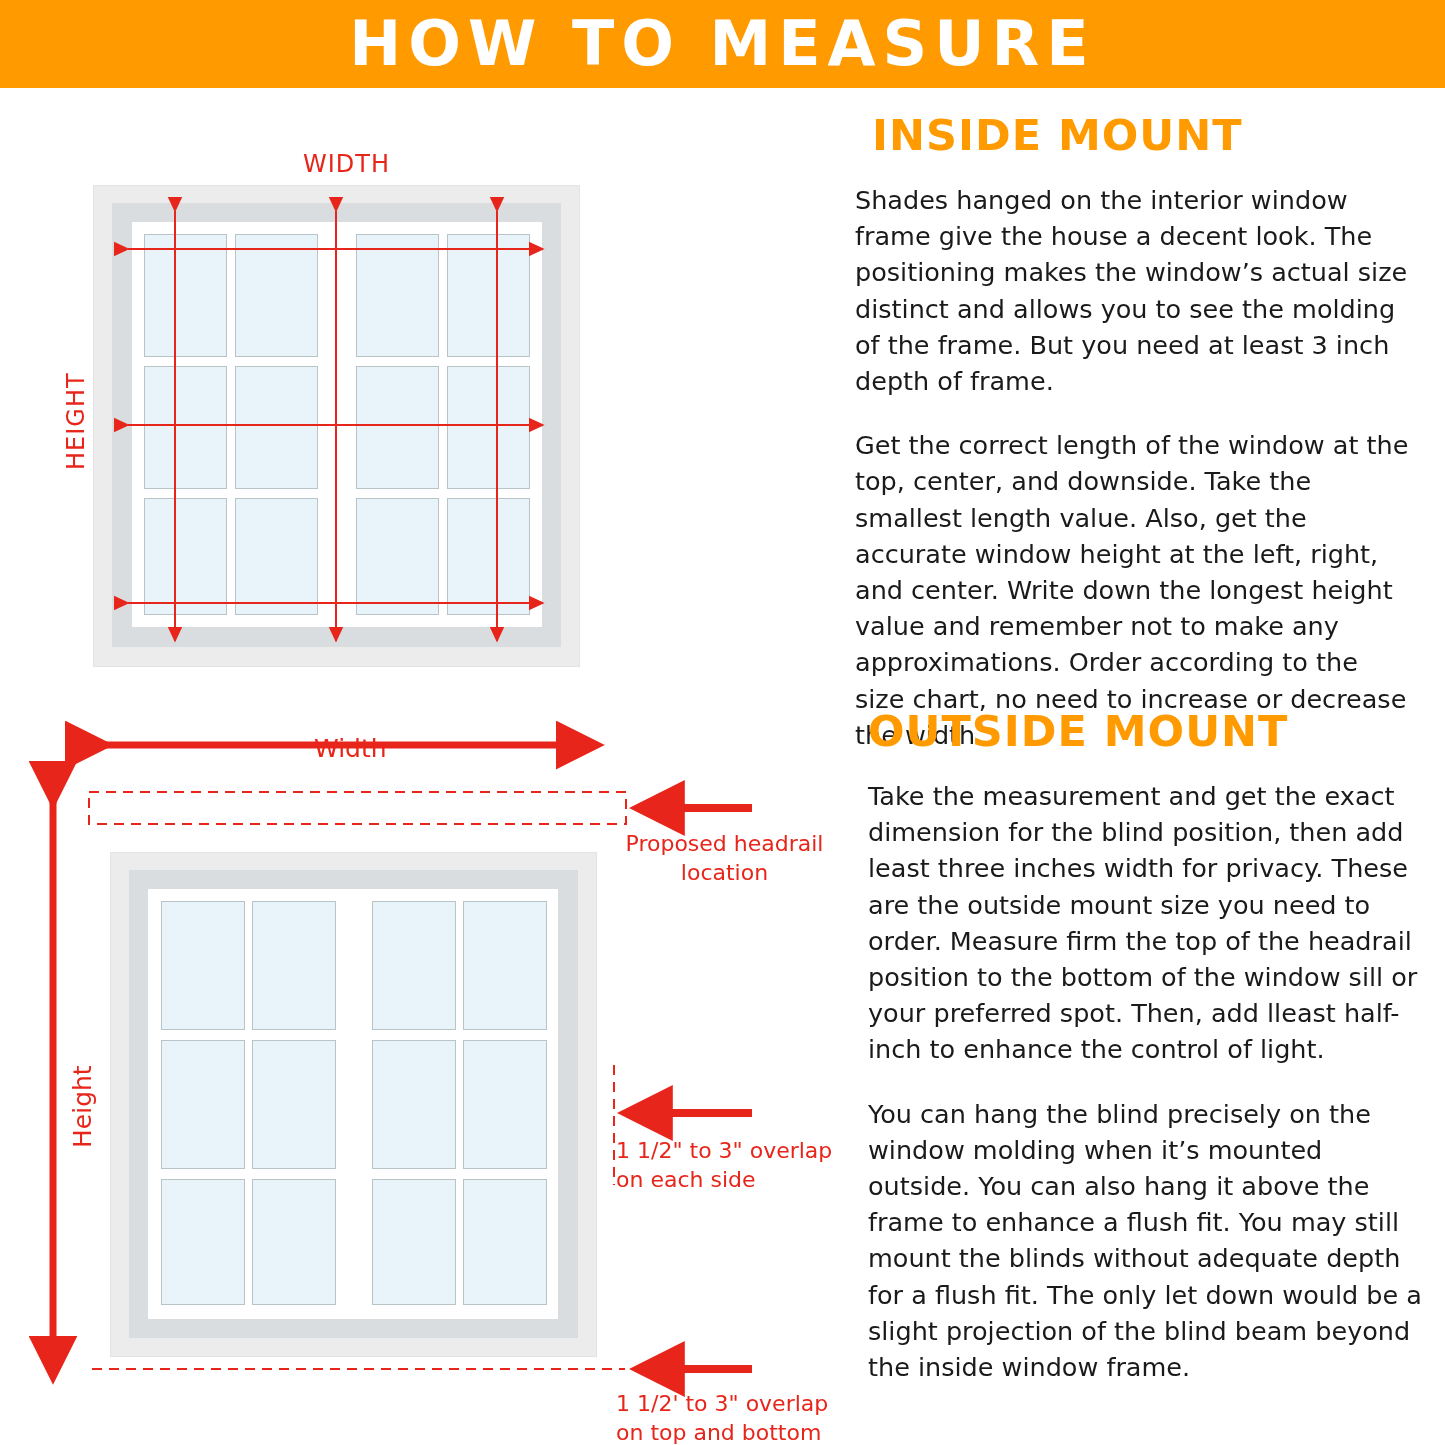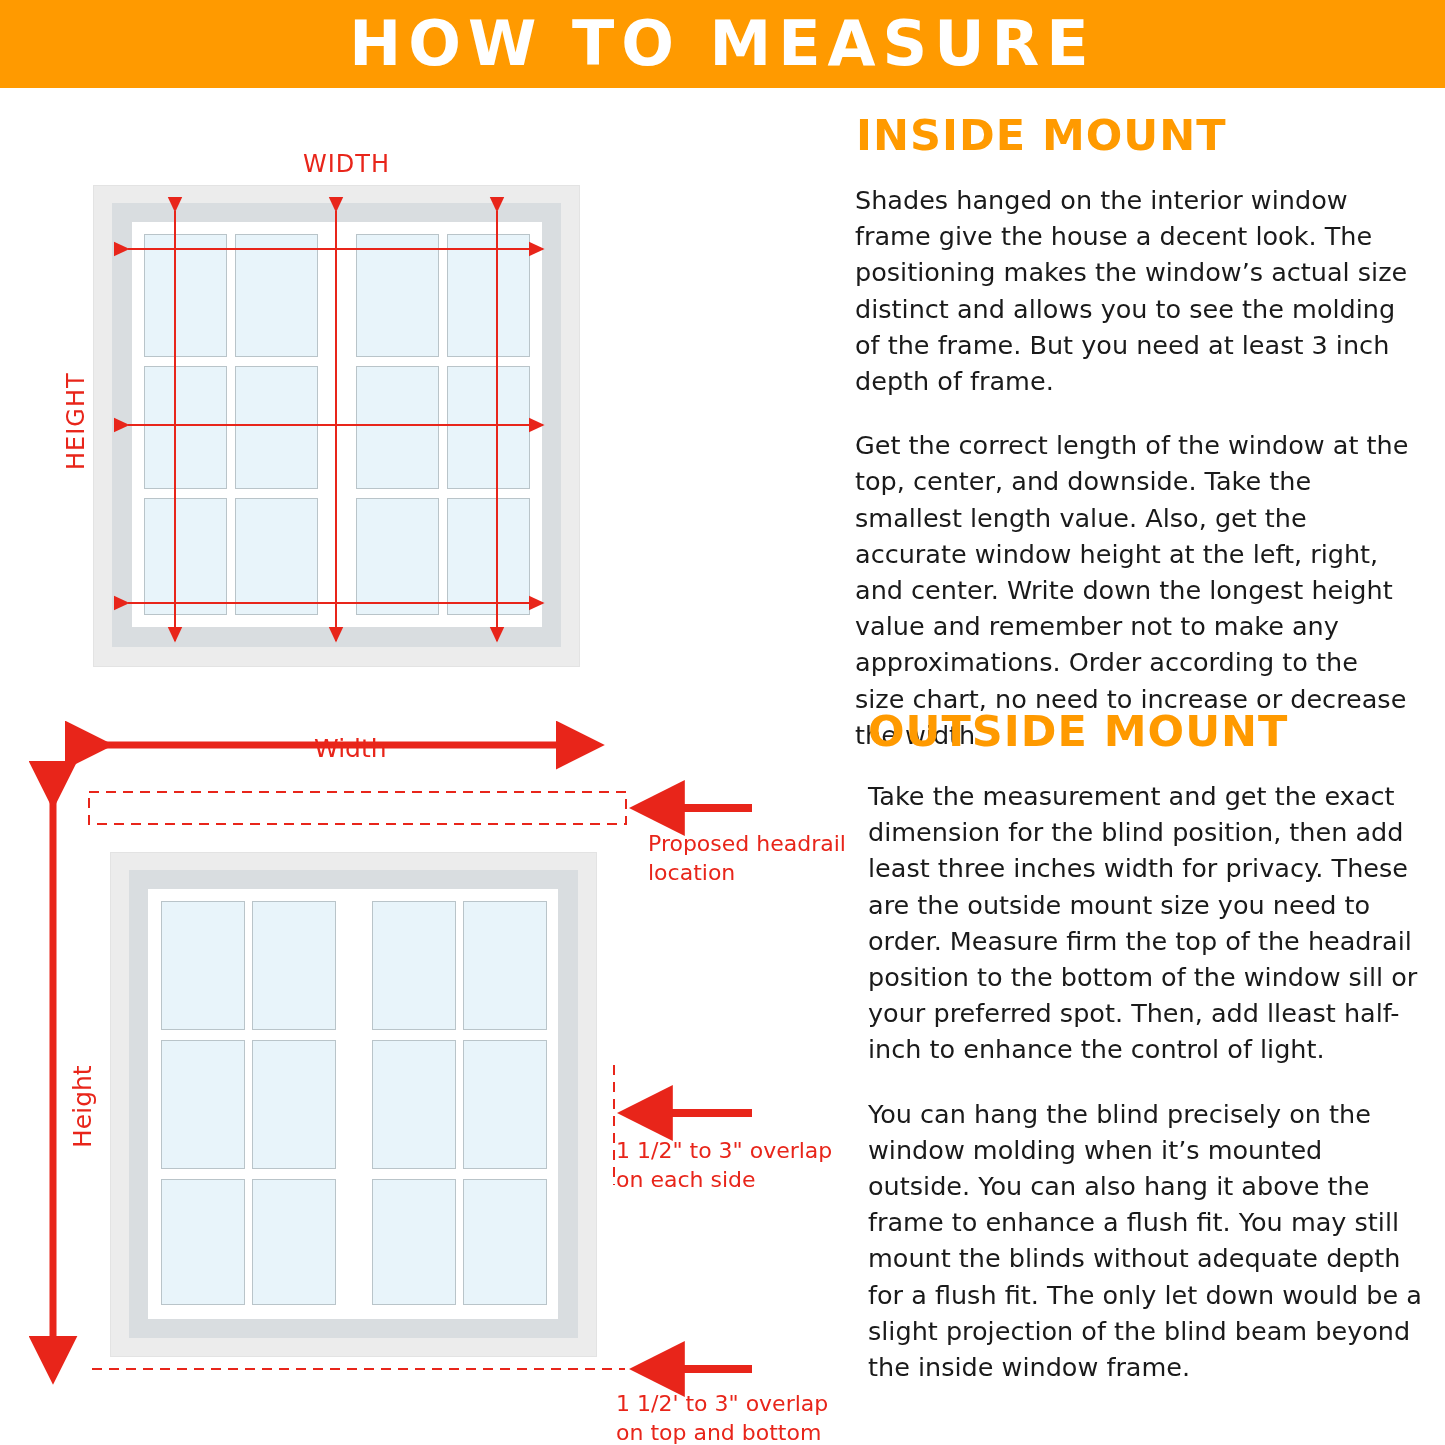--- a/index.html
+++ b/index.html
@@ -44,21 +44,21 @@
     width: 560px;
   }
   .section-heading {
     color: #FF9A00;
     font-size: 43px;
     font-weight: bold;
     letter-spacing: 1px;
     margin: 0 0 22px 0;
     font-family: "DejaVu Sans", sans-serif;
   }
-  .heading-inside { margin-left: 1px; }
+  .heading-inside { margin-left: 17px; }
   .body-p {
     color: #1a1a1a;
     font-size: 25.5px;
     line-height: 1.42;
     margin: 0 0 28px 0;
     font-family: "DejaVu Sans", sans-serif;
     text-align: left;
   }
   .body-p:last-child { margin-bottom: 0; }
 
@@ -165,21 +165,21 @@
     <div class="pane" style="left:463px; top:1040px; width:84px; height:129px;"></div>
 
     <div class="pane" style="left:161px; top:1179px; width:84px; height:126px;"></div>
     <div class="pane" style="left:252px; top:1179px; width:84px; height:126px;"></div>
     <div class="pane" style="left:372px; top:1179px; width:84px; height:126px;"></div>
     <div class="pane" style="left:463px; top:1179px; width:84px; height:126px;"></div>
 
     <div class="lbl" style="left:314px; top:734px; font-size:25px;">Width</div>
     <div class="lbl vert" style="left:68px; top:1148px; font-size:25px;">Height</div>
 
-    <div class="lbl-small" style="left:648px; top:830px; width:215px;">
+    <div class="lbl-small" style="left:617px; top:830px; width:215px;text-align:center;">
       <span style="white-space:pre-line;">Proposed headrail
 location</span>
     </div>
     <div class="lbl-small" style="left:616px; top:1137px; width:220px;">
       <span style="white-space:pre-line;">1 1/2" to 3" overlap
 on each side</span>
     </div>
     <div class="lbl-small" style="left:616px; top:1390px; width:230px;">
       <span style="white-space:pre-line;">1 1/2' to 3" overlap
 on top and bottom</span>

